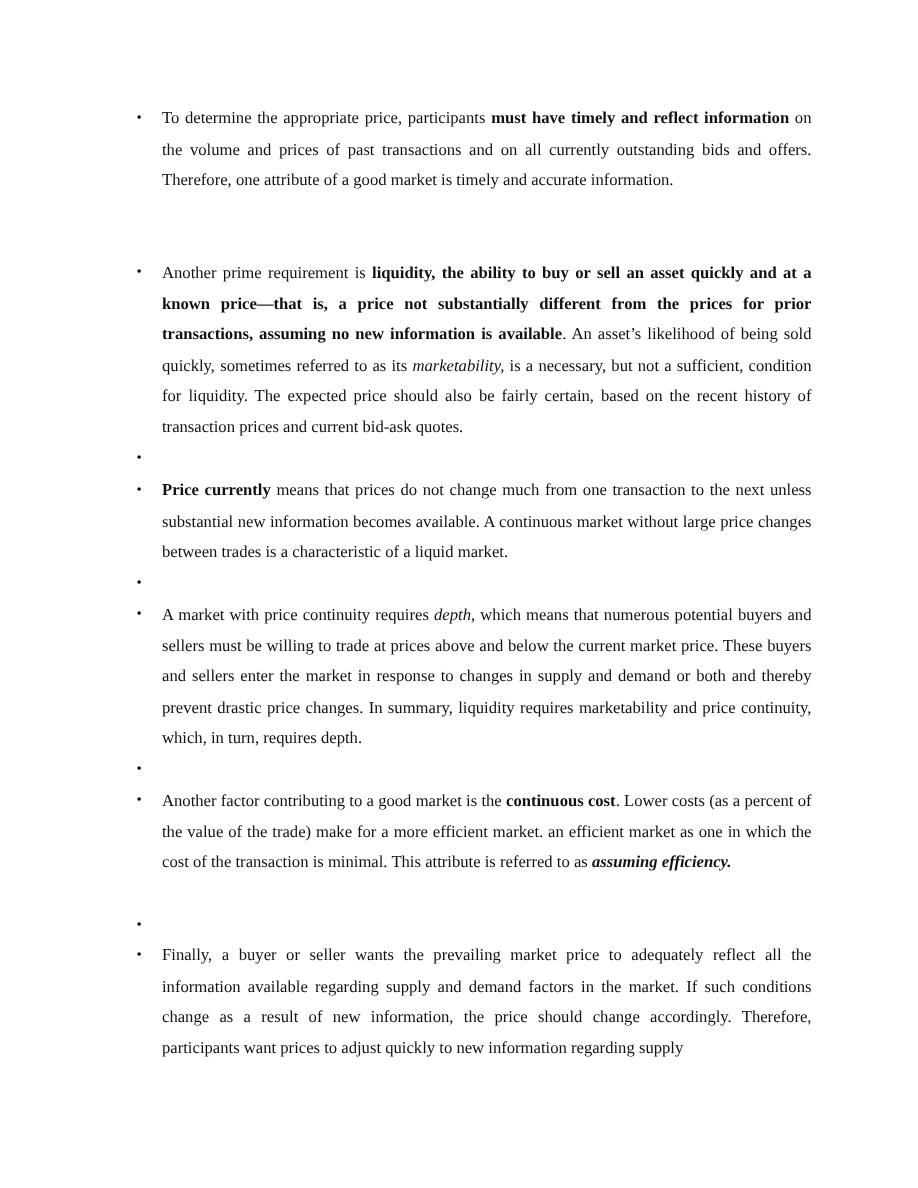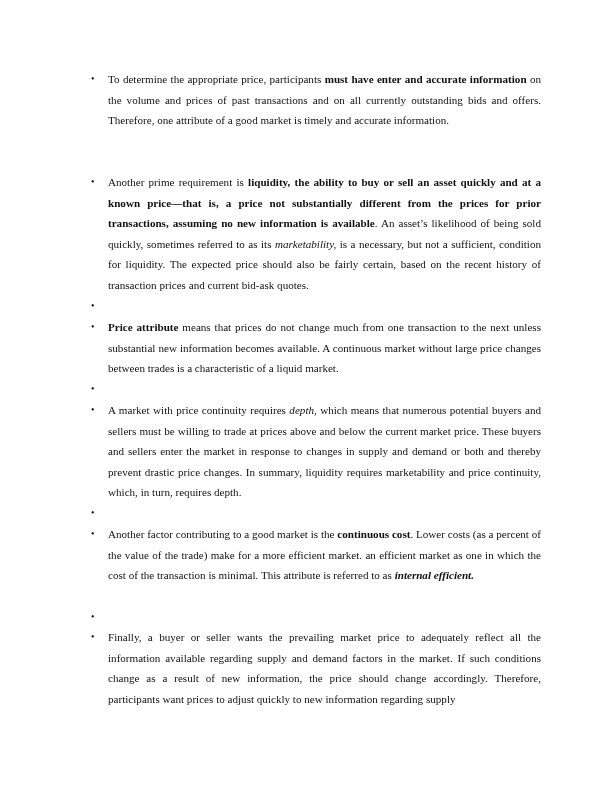--- a/index.html
+++ b/index.html
@@ -13,47 +13,47 @@
   .text i { font-style: italic; font-family: Liberation Serif, serif; }
   .empty { position: absolute; left: 91px; font-size: 10px; line-height: 20.6px; }
 </style>
 </head>
 <body>
 
 <div class="page">
 
   <div class="item" style="top:69px">
     <span class="bullet">•</span>
-    <div class="text"> To determine the appropriate price, participants <b>must have enter and accurate information</b> on the volume and prices of past transactions and on all currently outstanding bids and offers. Therefore, one attribute of a good market is timely and accurate information.</div>
+    <div class="text"> To determine the appropriate price, participants <b>must have timely and reflect information</b> on the volume and prices of past transactions and on all currently outstanding bids and offers. Therefore, one attribute of a good market is timely and accurate information.</div>
   </div>
 
   <div class="item" style="top:172px">
     <span class="bullet">•</span>
     <div class="text">Another prime requirement is <b>liquidity, the ability to buy or sell an asset quickly and at a known price—that is, a price not substantially different from the prices for prior transactions, assuming no new information is available</b>. An asset’s likelihood of being sold quickly, sometimes referred to as its <i>marketability,</i> is a necessary, but not a sufficient, condition for liquidity. The expected price should also be fairly certain, based on the recent history of transaction prices and current bid-ask quotes.</div>
   </div>
 
   <div class="empty" style="top:296px">•</div>
 
   <div class="item" style="top:317px">
     <span class="bullet">•</span>
-    <div class="text"> <b>Price attribute</b> means that prices do not change much from one transaction to the next unless substantial new information becomes available. A continuous market without large price changes between trades is a characteristic of a liquid market.</div>
+    <div class="text"> <b>Price currently</b> means that prices do not change much from one transaction to the next unless substantial new information becomes available. A continuous market without large price changes between trades is a characteristic of a liquid market.</div>
   </div>
 
   <div class="empty" style="top:379px">•</div>
 
   <div class="item" style="top:400px">
     <span class="bullet">•</span>
     <div class="text">A market with price continuity requires <i>depth,</i> which means that numerous potential buyers and sellers must be willing to trade at prices above and below the current market price. These buyers and sellers enter the market in response to changes in supply and demand or both and thereby prevent drastic price changes. In summary, liquidity requires marketability and price continuity, which, in turn, requires depth.</div>
   </div>
 
   <div class="empty" style="top:503px">•</div>
 
   <div class="item" style="top:524px">
     <span class="bullet">•</span>
-    <div class="text">Another factor contributing to a good market is the <b>continuous cost</b>. Lower costs (as a percent of the value of the trade) make for a more efficient market. an efficient market as one in which the cost of the transaction is minimal. This attribute is referred to as <b><i>internal efficient.</i></b></div>
+    <div class="text">Another factor contributing to a good market is the <b>continuous cost</b>. Lower costs (as a percent of the value of the trade) make for a more efficient market. an efficient market as one in which the cost of the transaction is minimal. This attribute is referred to as <b><i>assuming efficiency.</i></b></div>
   </div>
 
   <div class="empty" style="top:607px">•</div>
 
   <div class="item" style="top:627px">
     <span class="bullet">•</span>
     <div class="text">Finally, a buyer or seller wants the prevailing market price to adequately reflect all the information available regarding supply and demand factors in the market. If such conditions change as a result of new information, the price should change accordingly. Therefore, participants want prices to adjust quickly to new information regarding supply</div>
   </div>
 
 </div>

